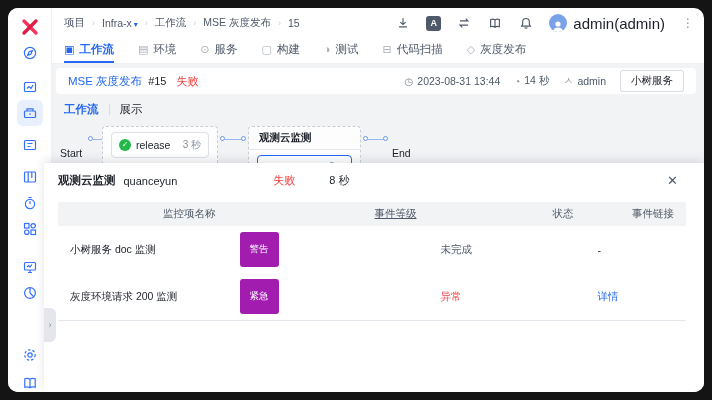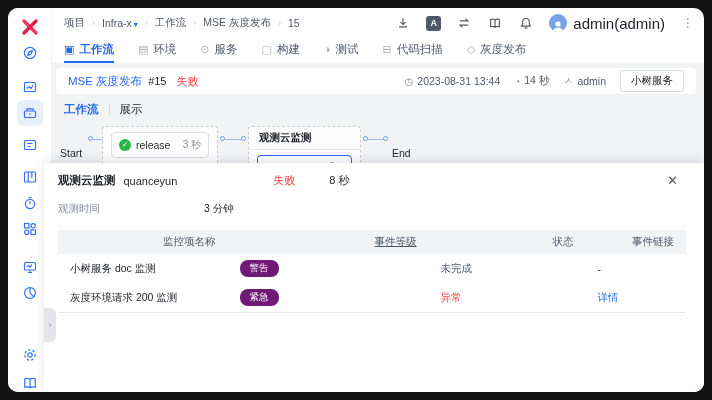--- a/index.html
+++ b/index.html
@@ -75,21 +75,21 @@
   .d-dur { font-size:11px; color:#1d2129; margin-left:34px; }
   .d-close { margin-left:auto; color:#4e5969; font-size:13px; cursor:pointer; padding:0 12px; }
   .d-observe { display:flex; margin-top:14px; font-size:10.5px; }
   .d-observe .lbl { color:#86909c; width:146px; }
   .d-observe .val { color:#1d2129; }
   table.mon { width:calc(100% - 4px); margin-top:14px; border-collapse:collapse; font-size:10.5px; }
   table.mon th { background:#f2f3f5; color:#4e5969; font-weight:normal; text-align:right; padding:5px 12px; }
   table.mon td { padding:6px 12px; color:#1d2129; }
   table.mon tr.r-last td { border-bottom:1px solid #e5e6eb; }
   .c1{width:27%;} .c2{width:32%;text-decoration:underline;} .c3{width:25%;margin-top:24px;} .c4{width:16%;}
-  .level-badge { display:inline-block; background:#701a75; color:#fff; font-size:9.5px; padding:2px 10px; border-radius:8px; }
+  .level-badge { display:inline-block; background:#a21caf; color:#fff; font-size:9.5px; padding:11px 10px; border-radius:3px; }
   .st-muted { color:#4e5969; }
   .st-error { color:#f53f3f; }
   .lk-plain { color:#1d2129; }
   .lk-action { color:#2468f2; cursor:pointer; }
 </style>
 </head>
 <body>
 
 <div class="window">
 
@@ -319,24 +319,20 @@
 
   <div class="drawer">
     <div class="drawer-head">
       <span class="d-title">观测云监测</span>
       <span class="d-sub">quanceyun</span>
       <span class="d-status">失败</span>
       <span class="d-dur">8 秒</span>
       <span class="d-close">✕</span>
     </div>
 
-    <div class="d-observe">
-      <span class="lbl">观测时间</span>
-      <span class="val">3 分钟</span>
-    </div>
 
     <table class="mon">
       <thead>
         <tr>
           <th class="c1">监控项名称</th>
           <th class="c2">事件等级</th>
           <th class="c3">状态</th>
           <th class="c4">事件链接</th>
         </tr>
       </thead>

